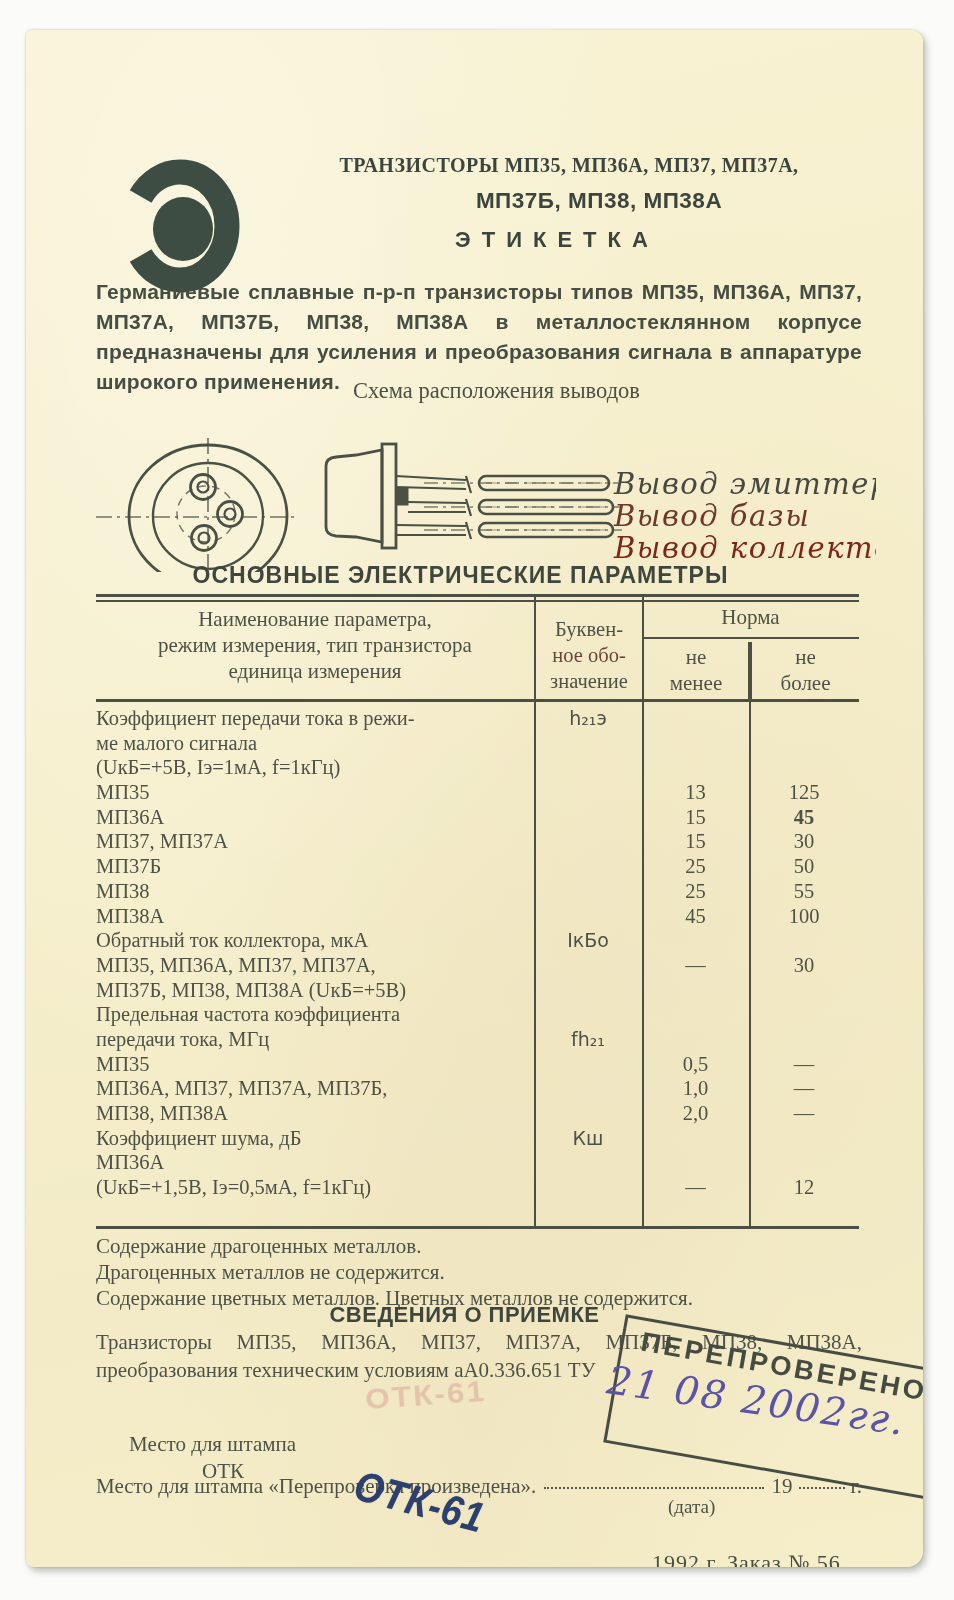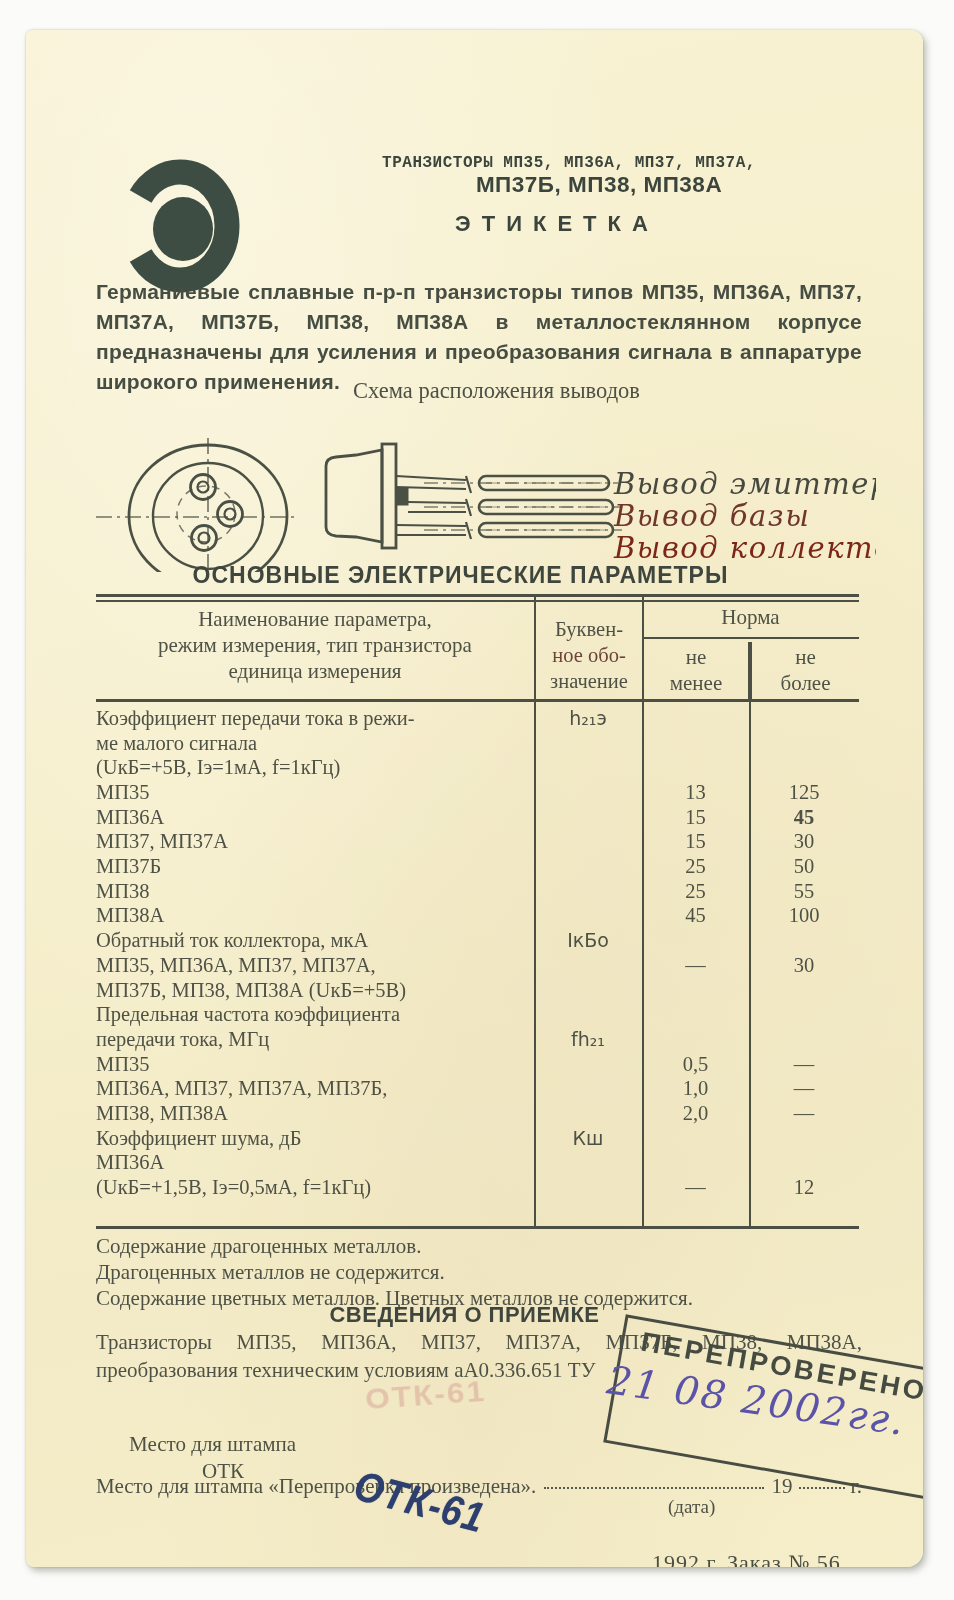--- a/index.html
+++ b/index.html
@@ -11,43 +11,43 @@
            radial-gradient(ellipse at 75% 55%, rgba(214,190,150,.12), rgba(214,190,150,0) 55%),
            radial-gradient(ellipse at 50% 90%, rgba(220,200,160,.14), rgba(220,200,160,0) 50%),
            linear-gradient(168deg,#f8f2d3 0%,#f6efcc 45%,#f3ebc7 75%,#f5eec9 100%);
          border-radius:6px 12px 16px 8px;
          box-shadow:3px 4px 7px rgba(110,110,100,.45),0 0 2px rgba(140,140,130,.5);
          overflow:hidden;}
   .abs{position:absolute;}
   .serif{font-family:"Liberation Serif",serif;}
 
   .title-block{left:238px;top:124px;width:610px;text-align:center;color:#3c453d;}
-  .title-l1{font-family:Liberation Mono, monospace;font-weight:700;font-size:16px;letter-spacing:.5px;}
+  .title-l1{font-family:Liberation Serif, serif;font-weight:700;font-size:20px;letter-spacing:.5px;}
   .title-l2{font-family:"Liberation Sans",sans-serif;font-weight:700;font-size:22.5px;letter-spacing:.5px;
-            transform:translateX(30px);}
+            margin-top:11px;transform:translateX(30px);}
   .subtitle{font-family:"Liberation Sans",sans-serif;font-weight:700;font-size:22px;
             letter-spacing:11px;margin-top:13px;transform:translateX(-12px);}
 
   .intro{left:70px;top:247px;width:766px;font-family:"Liberation Sans",sans-serif;font-weight:700;
          font-size:21px;line-height:30px;text-align:justify;color:#464d42;letter-spacing:.2px;}
 
   .caption{left:0;top:348px;width:897px;text-align:center;font-size:22.5px;color:#4c5045;
            transform:translateX(22px);}
 
   .tbl-title{left:0;top:532px;width:897px;text-align:center;font-family:"Liberation Sans",sans-serif;
              font-weight:700;font-size:23px;color:#3e463e;letter-spacing:1px;transform:translateX(-14px);}
 
   .hline{position:absolute;background:#4c4f43;}
   .vline{position:absolute;background:#4c4f43;}
 
   .th{position:absolute;text-align:center;font-size:21px;color:#4e5246;line-height:26px;}
   .rust{color:#6b453a;}
 
   .tbody{left:70px;top:676px;width:763px;}
-  .trow{display:flex;height:24.7px;align-items:flex-end;}
+  .trow{display:flex;height:24.7px;align-items:flex-start;}
   .tcell{font-size:20.5px;color:#4e5145;white-space:nowrap;overflow:visible;line-height:24.7px;}
   .c-name{width:438px;text-align:left;}
   .c-sym{width:108px;text-align:center;font-family:"DejaVu Sans",sans-serif;font-size:19px;}
   .c-min{width:107px;text-align:center;}
   .c-max{width:110px;text-align:center;}
   .bold{font-weight:700;}
 
   .note{left:70px;width:780px;font-size:21px;color:#4e5246;}
   .acc-head{left:0;top:1272px;width:897px;text-align:center;font-family:"Liberation Sans",sans-serif;
             font-weight:700;font-size:22px;color:#3e463e;letter-spacing:.5px;transform:translateX(-10px);}

